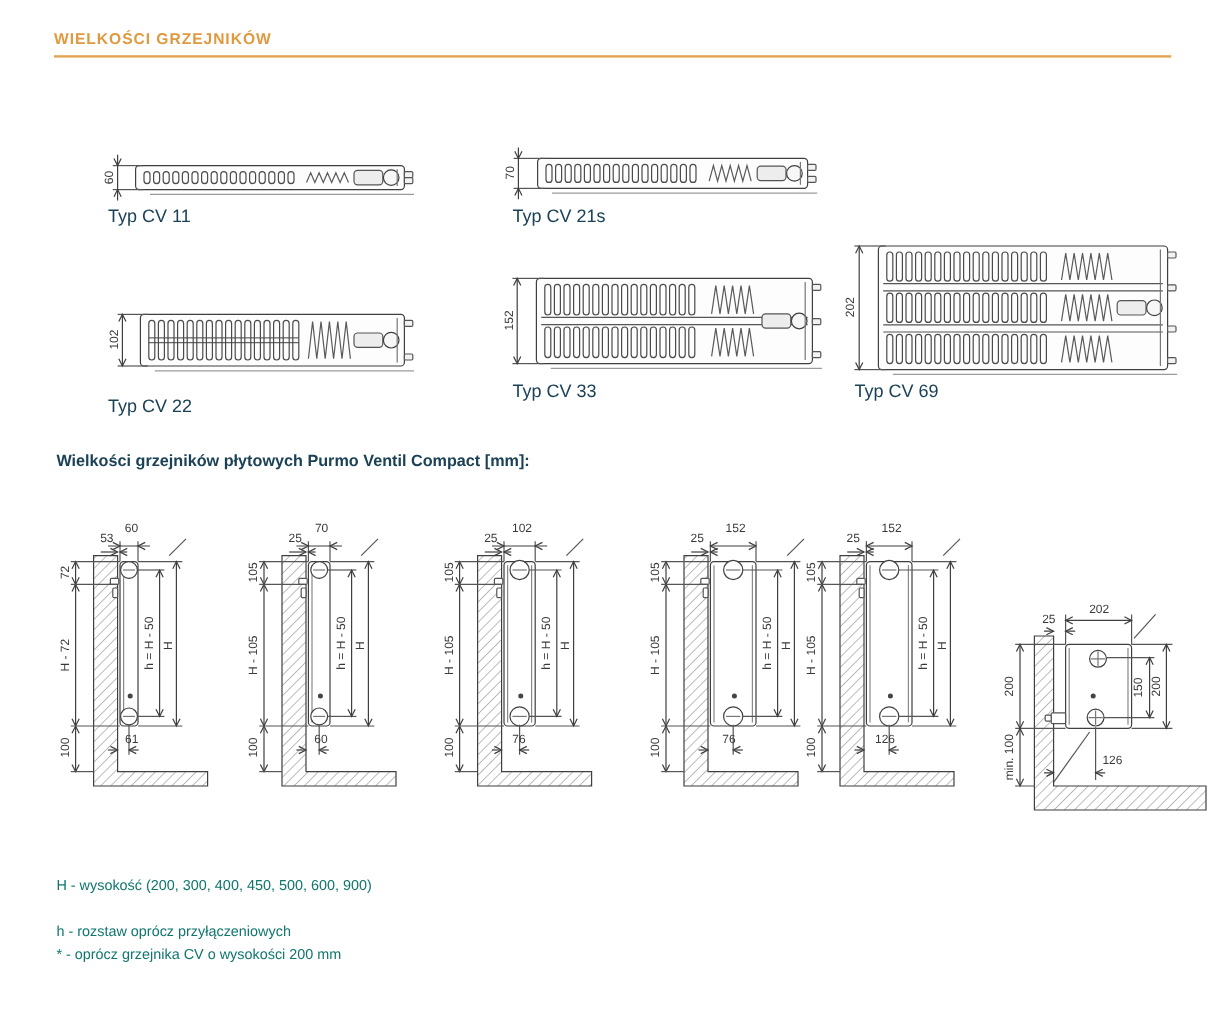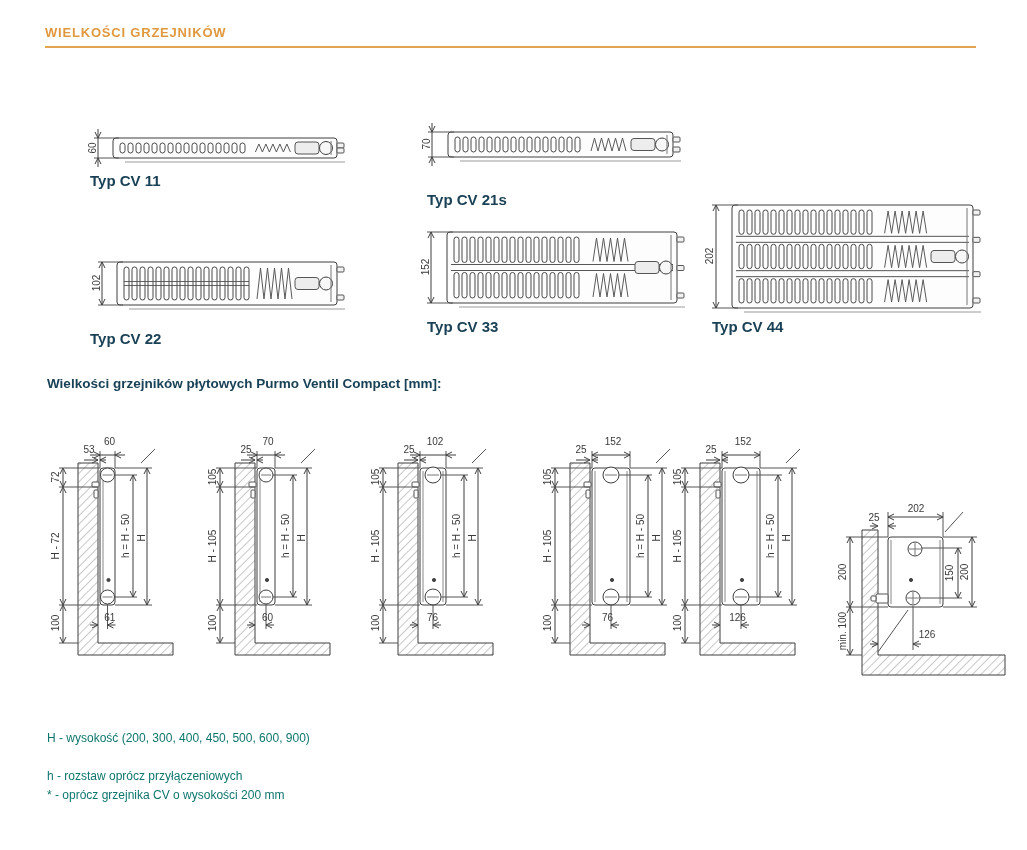--- a/index.html
+++ b/index.html
@@ -3,21 +3,21 @@
 <meta charset="utf-8">
 <style>
   html,body{margin:0;padding:0;background:#ffffff;}
   .canvas{position:relative;width:1027px;height:850px;background:#ffffff;overflow:hidden;
           font-family:"Liberation Sans",sans-serif;padding-left:34px;}
   svg.art{position:absolute;left:0;top:0;}
   .hdr{position:absolute;left:45px;top:25px;font-size:13px;font-weight:bold;
        letter-spacing:.8px;color:#E0993F;white-space:nowrap;}
   .rule{position:absolute;left:45px;top:46px;width:931px;height:2px;background:#E3A452;}
   .h2{position:absolute;left:47px;top:376px;font-size:13.5px;font-weight:bold;color:#1A4156;white-space:nowrap;text-align:right;}
-  .typ{position:absolute;font-size:15px;font-weight:bold;color:#1A4156;white-space:nowrap;}
+  .typ{position:absolute;font-size:15px;font-weight:normal;color:#1A4156;white-space:nowrap;}
   .lbl{position:absolute;font-size:10px;color:#3a3a3a;white-space:nowrap;
        transform:translate(-50%,-50%);}
   .lbl.rot{transform:translate(-50%,-50%) rotate(-90deg);}
   .leg{position:absolute;left:47px;font-size:12px;color:#0f766e;white-space:nowrap;}
 </style>
 </head>
 <body>
 
 <div class="canvas" id="canvas">
     <svg width="1027" height="850" class="art">
@@ -521,27 +521,27 @@
   <div class="hdr">WIELKOŚCI GRZEJNIKÓW</div>
   <div class="rule"></div>
   <div class="h2">Wielkości grzejników płytowych Purmo Ventil Compact [mm]:</div>
 
   <div class="leg" style="top:731px">H - wysokość (200, 300, 400, 450, 500, 600, 900)</div>
   <div class="leg" style="top:769px">h - rozstaw oprócz przyłączeniowych</div>
   <div class="leg" style="top:788px">* - oprócz grzejnika CV o wysokości 200 mm</div>
 <span class="lbl rot" style="left: 92px; top: 148px;">60</span>
     <span class="typ" style="left: 90px; top: 172px;">Typ CV 11</span>
     <span class="lbl rot" style="left: 426px; top: 144px;">70</span>
-    <span class="typ" style="left: 427px; top: 172px; margin-top: 19px;">Typ CV 21s</span>
+    <span class="typ" style="left: 427px; top: 172px;">Typ CV 21s</span>
     <span class="lbl rot" style="left: 96px; top: 283px;">102</span>
     <span class="typ" style="left: 90px; top: 318px; margin-top: 12px;">Typ CV 22</span>
     <span class="lbl rot" style="left: 425px; top: 267px;">152</span>
     <span class="typ" style="left: 427px; top: 318px;">Typ CV 33</span>
     <span class="lbl rot" style="left: 709px; top: 256px;">202</span>
-    <span class="typ" style="left: 712px; top: 318px;">Typ CV 44</span>
+    <span class="typ" style="left: 712px; top: 318px;">Typ CV 69</span>
     <span class="lbl" style="left: 89px; top: 449px;">53</span>
     <span class="lbl" style="left: 109.5px; top: 441px;">60</span>
     <span class="lbl rot" style="left: 55px; top: 477px;">72</span>
     <span class="lbl rot" style="left: 55px; top: 546px;">H - 72</span>
     <span class="lbl rot" style="left: 55px; top: 623px;">100</span>
     <span class="lbl rot" style="left: 125px; top: 536px;">h = H - 50</span>
     <span class="lbl rot" style="left: 141px; top: 538px;">H</span>
     <span class="lbl" style="left: 109.75px; top: 617px;">61</span>
     <span class="lbl" style="left: 246px; top: 449px;">25</span>
     <span class="lbl" style="left: 268px; top: 441px;">70</span>

